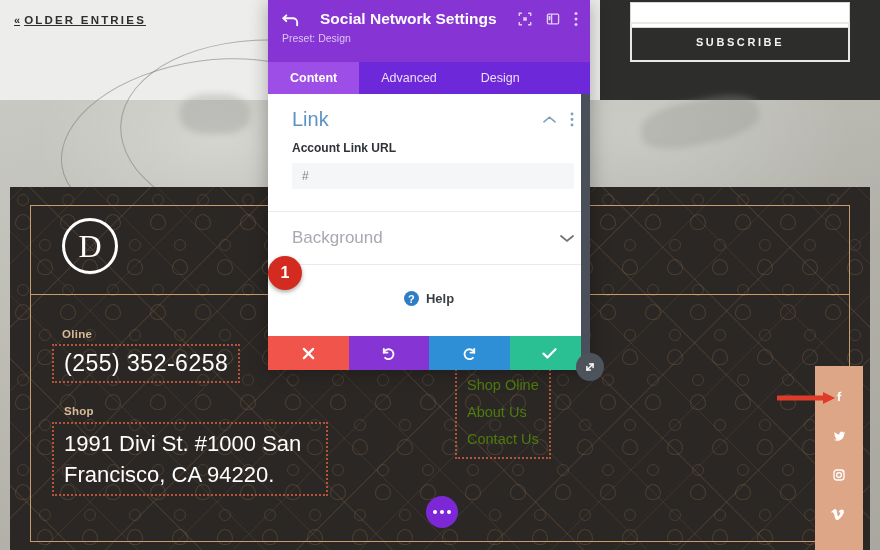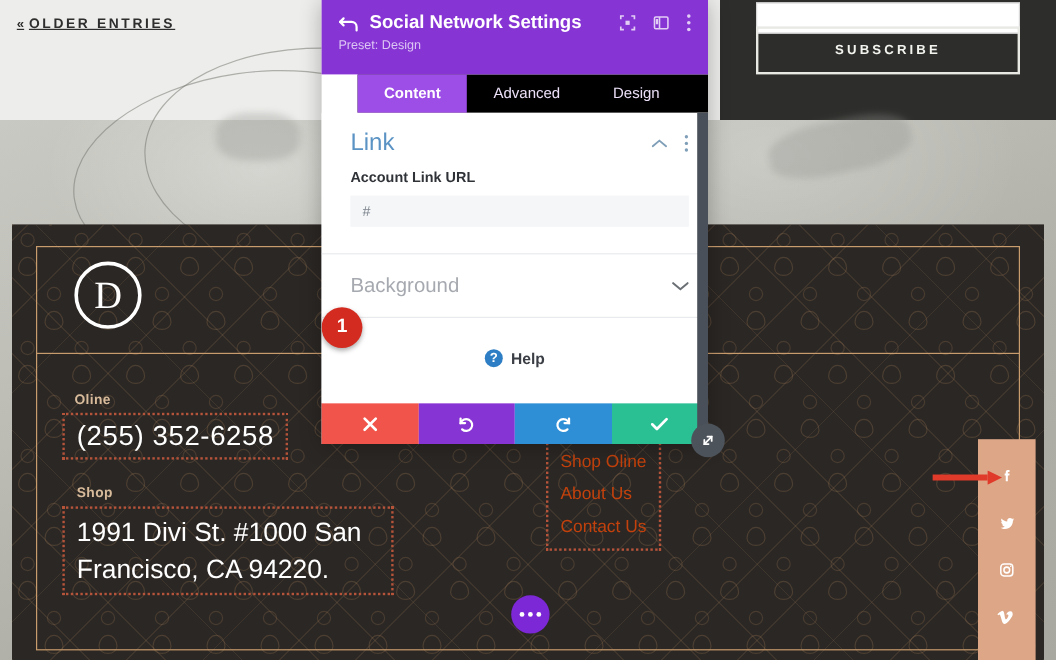--- a/index.html
+++ b/index.html
@@ -125,21 +125,21 @@
     font-size: 22px; color: #fff; line-height: 1.42;
     font-family: "Liberation Sans", sans-serif; font-weight: 400;
     padding: 4px 10px;
   }
 
   .menu-box {
     position: absolute; left: 455px; top: 366px; width: 96px;
     border: 2px dotted #b5543a; padding: 6px 10px 8px 10px;
   }
   .menu-link {
-    display: block; color: #c2410c; font-size: 14.5px;
+    display: block; color: #4d7c0f; font-size: 14.5px;
     margin: 3px 0 11px 0; text-decoration: none; white-space: nowrap;
     font-family: "Liberation Sans", sans-serif;
   }
   .menu-link:last-child { margin-bottom: 2px; }
 
   .dots-btn {
     position: absolute; left: 426px; top: 496px;
     width: 32px; height: 32px; border-radius: 50%;
     background: #7c28d6; border: none; cursor: pointer;
     display: flex; align-items: center; justify-content: center; gap: 3px;
@@ -175,33 +175,33 @@
   
   .modal {
     position: absolute; left: 268px; top: 0; width: 322px; height: 370px;
     background: #ffffff; box-shadow: 0 2px 18px rgba(0,0,0,.30);
     display: flex; flex-direction: column; overflow: visible;
   }
   .modal-head {
     background: #8734d4; padding: 10px 14px 8px 14px; position: relative;
     height: 62px;
   }
-  .modal-title-row { display: flex; align-items: center; gap: 9px; }
+  .modal-title-row { display: flex; align-items: center; gap: 21px; }
   .back-icon { color: #fff; display: flex; align-items: center; cursor: pointer; }
   .modal-title {
     color: #ffffff; font-size: 15.5px; font-weight: 700; flex: 1;
     font-family: "Liberation Sans", sans-serif; white-space: nowrap;
   }
   .head-icons { display: flex; align-items: center; gap: 14px; }
   .head-icons span { color: #e2cdf5; cursor: pointer; display: flex; }
   .preset {
     color: #dcc6f3; font-size: 10.5px; margin-top: 4px; cursor: pointer;
     font-family: "Liberation Sans", sans-serif;
   }
-  .modal-tabs { display: flex; background: #000000; height: 32px; margin-left: 30px; }
+  .modal-tabs { display: flex; background: #6d28d9; height: 32px; }
   .modal-tabs button {
     flex: 0 0 auto; background: transparent; border: none; cursor: pointer;
     color: #ece0f8; font-size: 12.5px; padding: 0 22px; height: 32px;
     font-family: "Liberation Sans", sans-serif;
   }
   .modal-tabs button.active { background: #9d4ee6; color: #ffffff; font-weight: 600; }
   .modal-body { flex: 1; background: #ffffff; position: relative; overflow: hidden; }
 
   .sec-head {
     display: flex; align-items: center; padding: 14px 16px 10px 24px;

